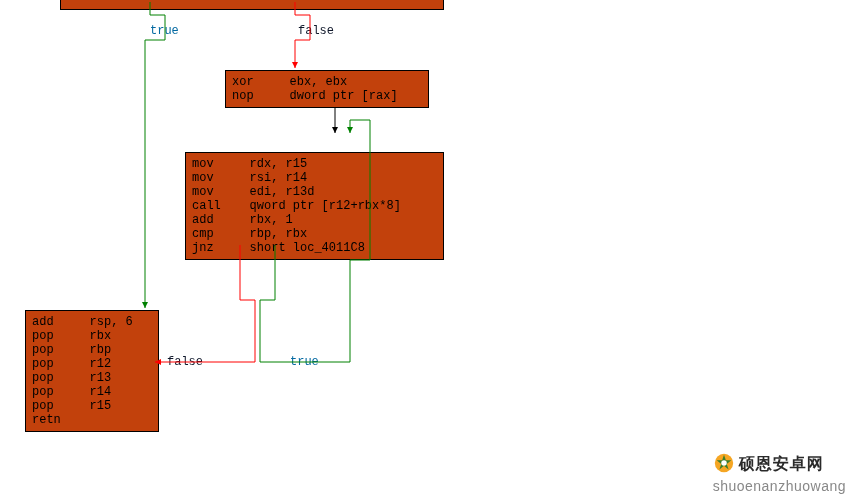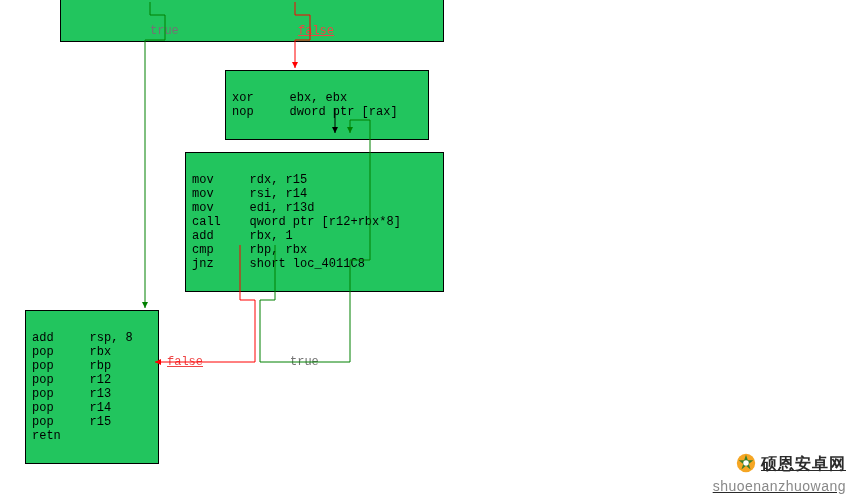--- a/index.html
+++ b/index.html
@@ -10,49 +10,47 @@
     background: #ffffff;
     font-family: "Courier New", Courier, monospace;
     font-size: 12px;
     color: #000;
     overflow: hidden;
     position: relative;
   }
   .node {
     position: absolute;
     border: 1px solid #000;
-    background: #22c55e;
-    padding: 20px 6px;
+    background: #c2410c;
+    padding: 4px 6px;
     white-space: pre;
     line-height: 14px;
   }
   svg.edges {
     position: absolute;
     left: 0; top: 0;
     width: 856px;
     height: 500px;
     pointer-events: none;
   }
   .edge-true { stroke: #008000; fill: none; }
   .edge-false { stroke: #ff0000; fill: none; }
   .edge-uncond { stroke: #000000; fill: none; }
   .edgelabel { position: absolute; font-family: "Courier New", monospace; font-size: 12px; }
-  .lbl-true { color: #737373; }
-  .lbl-false { color: #ef4444; text-decoration: underline; }
+  .lbl-true { color: #0369a1; }
+  .lbl-false { color: #0f172a; }
   .watermark {
     position: absolute;
     right: 10px;
     bottom: 6px;
     font-family: "Microsoft YaHei", "SimHei", sans-serif;
     font-weight: bold;
     font-size: 16px;
     color: #2a2a2a;
     letter-spacing: 1px;
-    text-align: right;
-    text-decoration: underline;
   }
   .watermark .sub {
     display: block;
     font-size: 14px;
     font-weight: normal;
     color: #888;
     letter-spacing: 0.5px;
   }
   .watermark .logo {
     display: inline-block;
@@ -69,21 +67,21 @@
 nop     dword ptr [rax]</div>
 
 <div id="blk-loop" class="node" style="left:185px; top:152px; width:245px;">mov     rdx, r15
 mov     rsi, r14
 mov     edi, r13d
 call    qword ptr [r12+rbx*8]
 add     rbx, 1
 cmp     rbp, rbx
 jnz     short loc_4011C8</div>
 
-<div id="blk-epi" class="node" style="left:25px; top:310px; width:120px;">add     rsp, 8
+<div id="blk-epi" class="node" style="left:25px; top:310px; width:120px;">add     rsp, 6
 pop     rbx
 pop     rbp
 pop     r12
 pop     r13
 pop     r14
 pop     r15
 retn</div>
 
 <span class="edgelabel lbl-true" style="left:150px; top:24px;">true</span>
 <span class="edgelabel lbl-false" style="left:298px; top:24px;">false</span>

